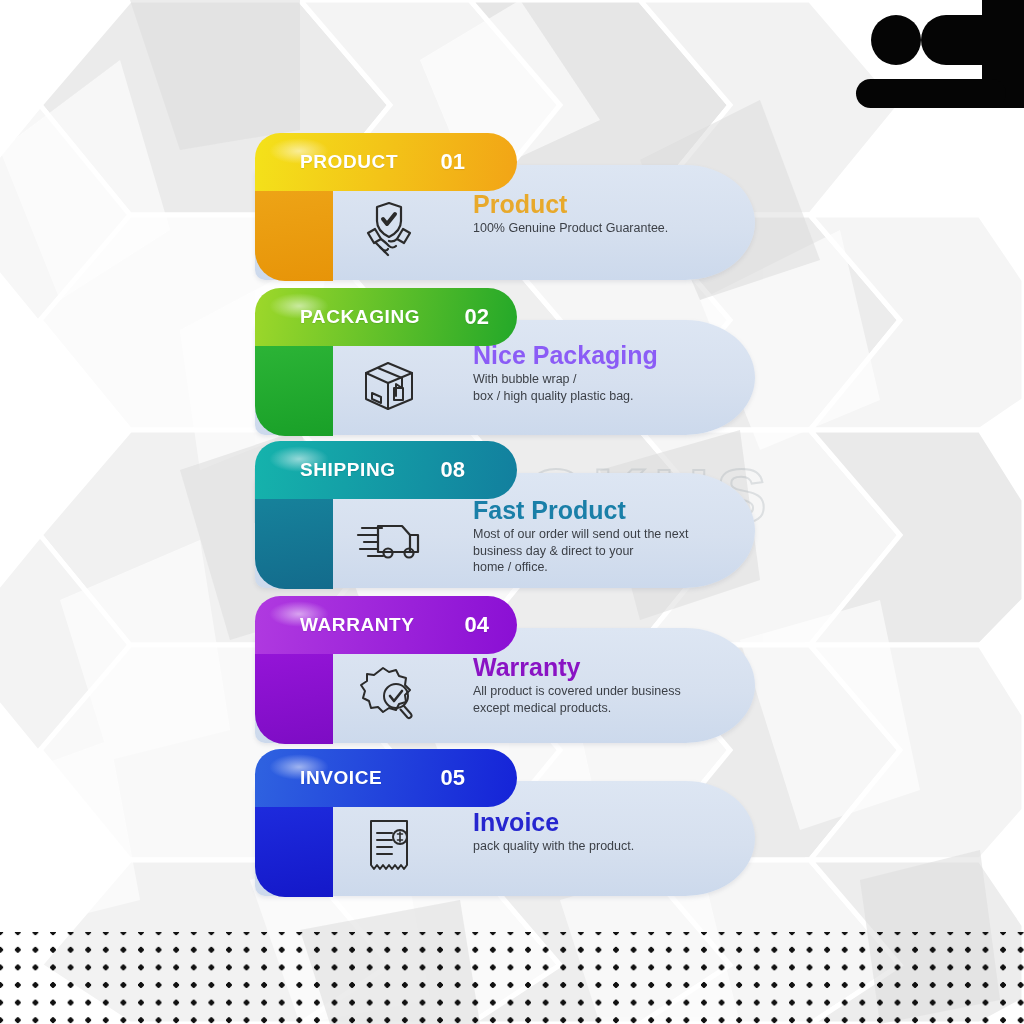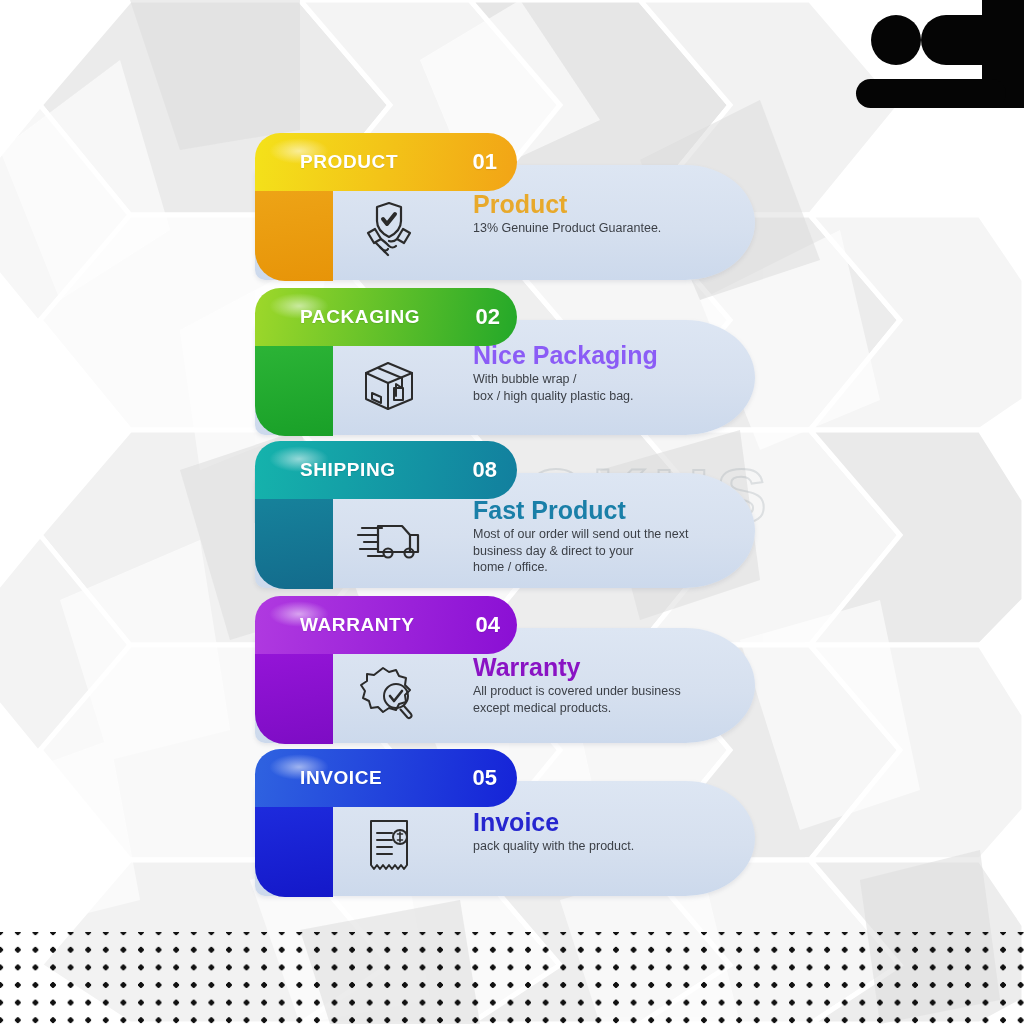--- a/index.html
+++ b/index.html
@@ -79,21 +79,21 @@
     background:radial-gradient(ellipse at center, rgba(255,255,255,0.55) 0%, rgba(255,255,255,0) 70%);
     border-radius:50%;
     pointer-events:none;
   }
   .tab-label {
     color:#ffffff; font-weight:bold; font-size:19px; letter-spacing:0.6px;
     text-shadow:0 1px 1px rgba(0,0,0,0.10);
   }
   .tab-num {
     color:#ffffff; font-weight:bold; font-size:22px;
-    margin-left:auto; margin-right:20px;
+    margin-left:auto; margin-right:52px;
     text-shadow:0 1px 1px rgba(0,0,0,0.10);
   }
 
   
   .card-icon {
     position:absolute; left:96px; top:62px; width:76px; height:70px;
     display:flex; align-items:center; justify-content:center; z-index:3;
   }
   .card-icon svg { display:block; }
 
@@ -109,21 +109,21 @@
   .card.c3 { top:441px; }
   .card.c4 { top:596px; }
   .card.c5 { top:749px; }
 
   .card.c1 .card-text { top:58px; }
   .card.c2 .card-text { top:54px; }
   .card.c3 .card-text { top:56px; }
   .card.c4 .card-text { top:58px; }
   .card.c5 .card-text { top:60px; }
 
-  .card.c2 .tab-num, .card.c4 .tab-num { margin-right:17px; }
+  .card.c2 .tab-num, .card.c4 .tab-num { margin-right:28px; }
 </style>
 </head>
 <body>
 
 <div id="bg-texture">
   <svg viewBox="0 0 1024 1024" xmlns="http://www.w3.org/2000/svg">
     <rect width="1024" height="1024" fill="#ffffff"></rect>
     <g stroke="#ffffff" stroke-width="5">
       <polygon points="130,0 300,0 390,105 300,215 130,215 40,105" fill="#ebebeb"></polygon>
       <polygon points="300,0 470,0 560,105 470,215 300,215 390,105" fill="#f4f4f4"></polygon>
@@ -207,21 +207,21 @@
         <path d="M25 40 c3 2 6 5 8 7 2 2 5 2 7 0"></path>
         <path d="M20 44 l6 6 c2 2 5 2 6 0"></path>
         <path d="M41 40 c-2 2 -5 3 -8 2"></path>
         <path d="M24 48 l5 5"></path>
         <path d="M28 52 l4 4"></path>
       </svg>
     </div>
     <div class="card-text">
       <div class="card-title" style="color: rgb(232, 169, 43);">Product</div>
       <div class="card-desc">
-        <span>13% Genuine Product Guarantee.</span>
+        <span>100% Genuine Product Guarantee.</span>
       </div>
     </div>
   </div>
 
   <div class="card c2">
     <div class="card-body"></div>
     <div class="card-strip" style="background: linear-gradient(170deg, rgb(49, 185, 58) 0%, rgb(25, 160, 40) 100%);"></div>
     <div class="card-tab" style="background: linear-gradient(100deg, rgb(158, 216, 42) 0%, rgb(35, 168, 41) 100%);">
       <span class="glow"></span>
       <span class="tab-label">PACKAGING</span>

